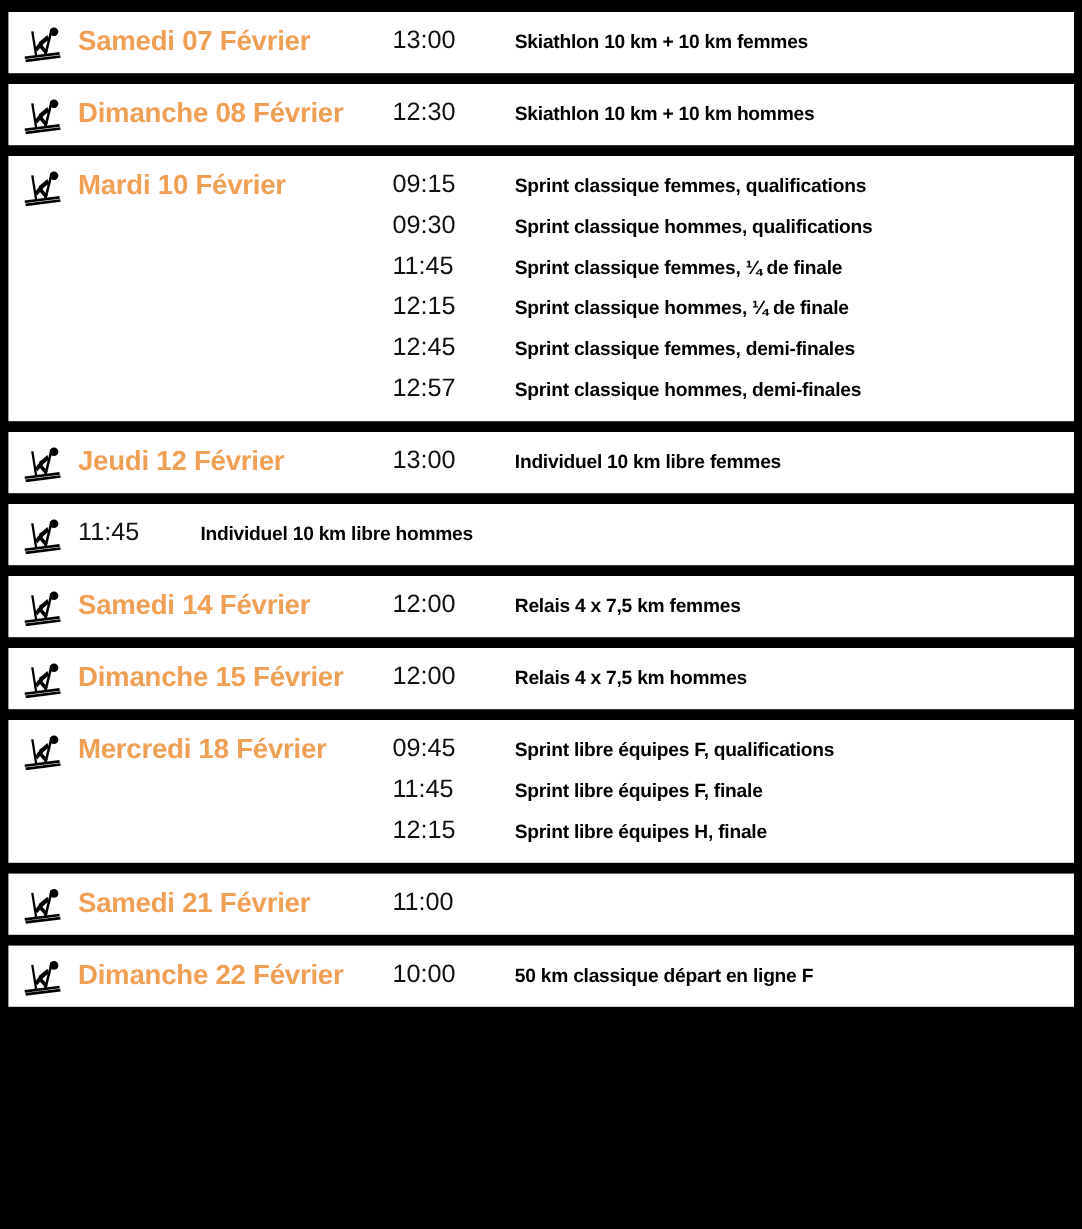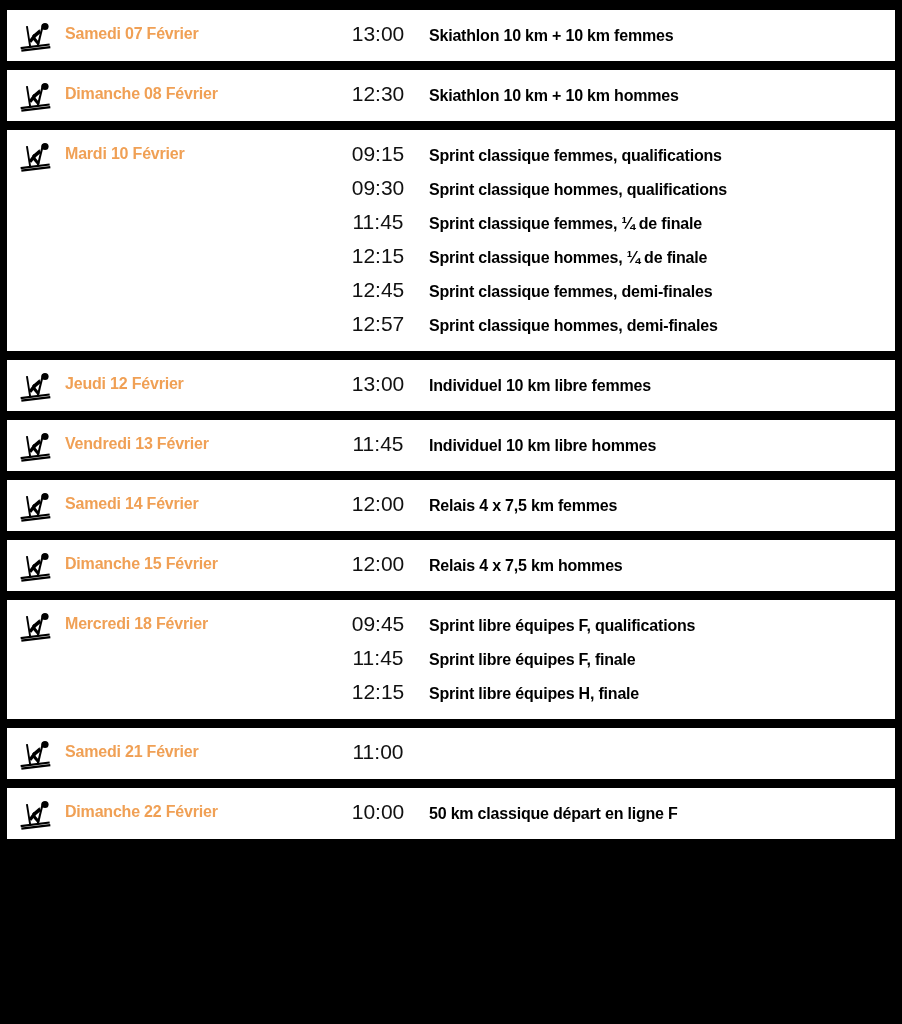--- a/index.html
+++ b/index.html
@@ -38,21 +38,21 @@
     align-items: flex-start;
     padding-top: 4px;
   }
   .ski-icon {
     display: block;
   }
   .date-cell {
     width: 262px;
     min-width: 262px;
     color: #f0a055;
-    font-size: 16px;
+    font-size: 23px;
     font-weight: bold;
     line-height: 32px;
     letter-spacing: -0.2px;
     white-space: nowrap;
   }
   .events-cell {
     flex: 1 1 auto;
     display: flex;
     flex-direction: column;
   }
@@ -61,21 +61,21 @@
     flex-direction: row;
     align-items: baseline;
     line-height: 32px;
   }
   .event-time {
     width: 102px;
     min-width: 102px;
     color: #111111;
     font-size: 21px;
     font-weight: normal;
-    text-align: center;
+    text-align: left;
     letter-spacing: 0px;
   }
   .event-title {
     color: #000000;
     font-size: 16px;
     font-weight: bold;
     letter-spacing: -0.2px;
     white-space: nowrap;
   }
 </style>
@@ -193,21 +193,20 @@
           <circle cx="26" cy="4.5" r="3.6" fill="#000000"></circle>
           <path d="M20.5 7.2 L13.2 13.5 L15.4 16.2 L21.8 11.0 Z" fill="#000000"></path>
           <path d="M14.8 12.0 L9.6 19.0 L12.3 20.8 L17.2 14.4 Z" fill="#000000"></path>
           <path d="M16.0 15.3 L20.8 21.0 L18.6 22.9 L13.6 17.2 Z" fill="#000000"></path>
           <rect x="20.4" y="2.0" width="2.1" height="22" transform="rotate(14 21.4 13)" fill="#000000"></rect>
           <rect x="8.6" y="4.0" width="1.9" height="21" transform="rotate(-9 9.5 14.5)" fill="#000000"></rect>
           <path d="M1.5 25.0 L30.5 21.4 L30.8 23.6 L1.8 27.2 Z" fill="#000000"></path>
           <path d="M2.2 27.6 L31.2 24.0 L31.5 26.2 L2.5 29.8 Z" fill="#000000"></path>
         </svg>
       </div>
-      <div class="date-cell">Vendredi 13 Février</div>
       <div class="events-cell">
         <div class="event-line">
           <div class="event-time">11:45</div>
           <div class="event-title">Individuel 10 km libre hommes</div>
         </div>
       </div>
     </div>
     <div class="day-row">
       <div class="icon-cell">
         <svg class="ski-icon" width="34" height="30" viewBox="0 0 34 30" xmlns="http://www.w3.org/2000/svg">

